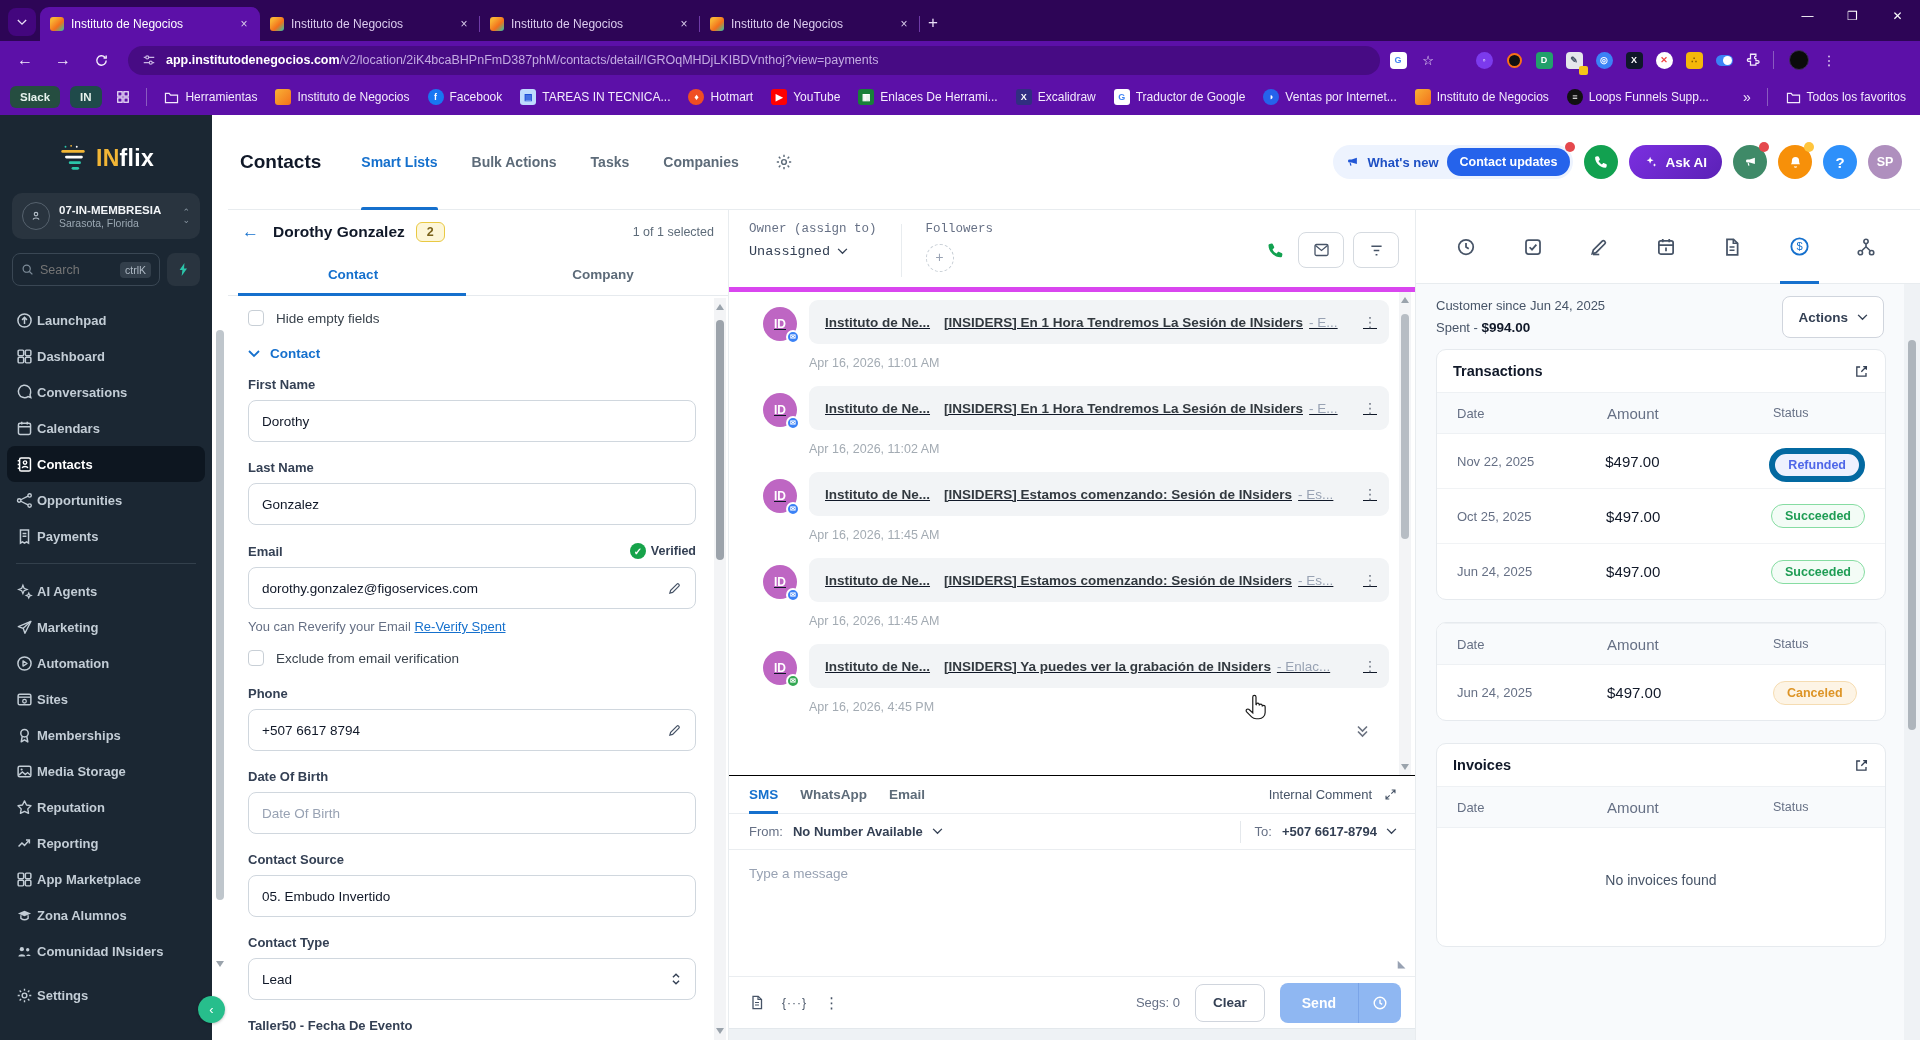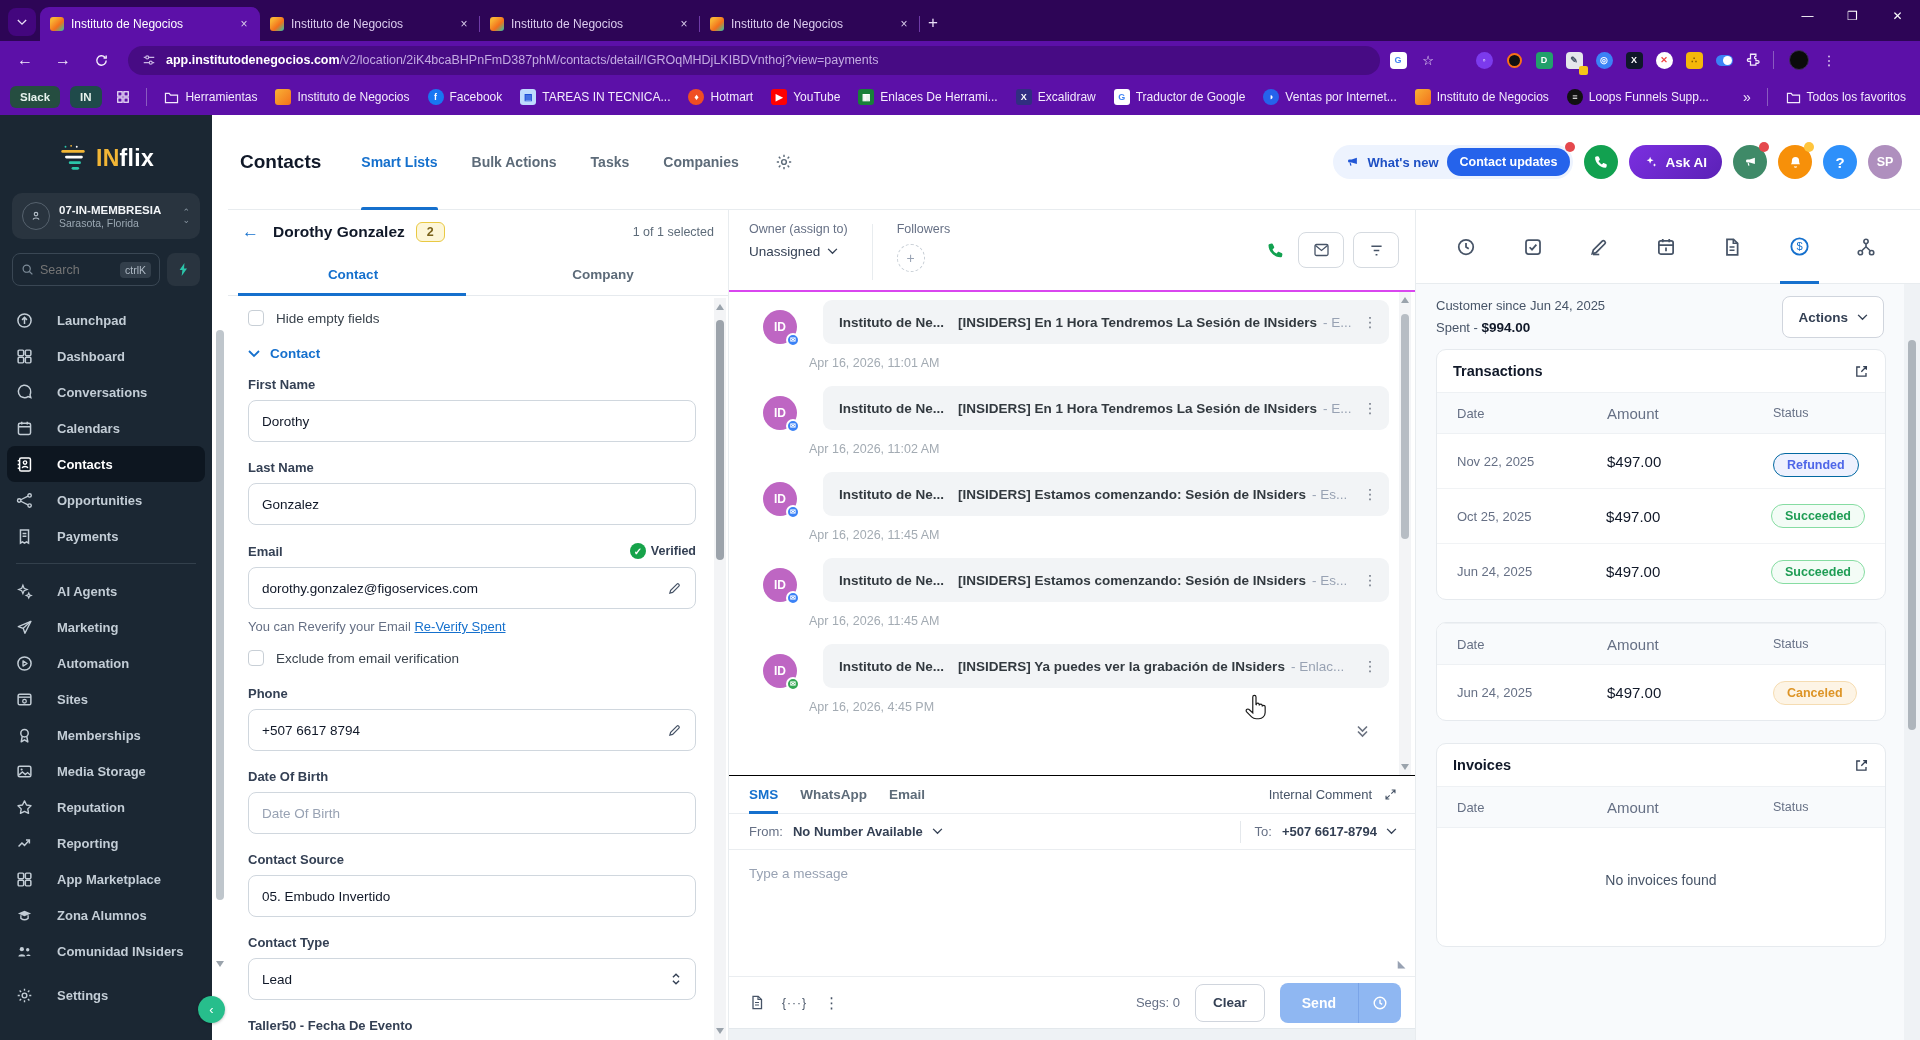--- a/index.html
+++ b/index.html
@@ -47,21 +47,21 @@
   .loc-ic { width:28px; height:28px; border-radius:50%; border:1px solid #56626E; display:flex; align-items:center; justify-content:center; color:#B6C0CA; }
   .loc-name { font-size:11.5px; font-weight:700; color:#F2F5F8; line-height:14px; }
   .loc-city { font-size:10.5px; color:#9AA7B2; }
   .loc-chev { margin-left:auto; color:#8A97A3; font-size:9px; line-height:8px; text-align:center; }
   .search-row { display:flex; gap:7px; margin:14px 12px 0; }
   .search-box { flex:1; height:33px; border:1px solid #3A4754; border-radius:8px; display:flex; align-items:center; padding:0 8px; gap:6px; color:#7E8C99; }
   .search-box input { background:transparent; border:0; outline:0; color:#C3CDD6; width:62px; font-size:12.5px; font-family:inherit; }
   .kbd { margin-left:auto; background:#333F4B; color:#AEB9C4; border-radius:4px; font-size:10.5px; padding:2px 5px; }
   .bolt-btn { width:33px; height:33px; border-radius:8px; background:#29343F; display:flex; align-items:center; justify-content:center; color:#2BC4A9; }
   .nav { margin-top:16px; }
-  .nav-item { height:36px; display:flex; align-items:center; gap:24px; padding:0 16px; font-size:13px; font-weight:600; color:#C3CDD6; }
+  .nav-item { height:36px; display:flex; align-items:center; gap:4px; padding:0 16px; font-size:13px; font-weight:600; color:#C3CDD6; }
   .nav-item svg { flex:0 0 17px; }
   .nav-item.active { background:#0D1620; border-radius:8px; margin:0 7px; padding:0 9px; color:#fff; }
   .nav-div { height:1px; background:#33404C; margin:9px 16px; }
   .nav-gap { height:8px; }
 
   .sb-scrolltrack { position:absolute; left:212px; top:0; width:16px; height:925px; background:#fff; }
   .sb-thumb { position:absolute; left:4px; top:215px; width:8px; height:570px; background:#BFC6CC; border-radius:5px; }
   .tri-dn { width:0; height:0; border-left:4px solid transparent; border-right:4px solid transparent; border-top:6px solid #9AA3AC; position:absolute; left:4px; }
   .tri-up { width:0; height:0; border-left:4px solid transparent; border-right:4px solid transparent; border-bottom:6px solid #9AA3AC; position:absolute; left:4px; }
   .collapse-fab { position:absolute; left:-14px; top:881px; width:27px; height:27px; border-radius:50%; background:#27BE8C; color:#fff; display:flex; align-items:center; justify-content:center; font-size:13px; box-shadow:0 1px 3px rgba(0,0,0,.25); z-index:5; }
@@ -108,31 +108,31 @@
   .f-input input::placeholder { color:#98A2B3; }
   .edit-ic { color:#475467; margin-left:auto; }
   .verified { margin-left:auto; display:flex; align-items:center; gap:5px; font-size:12.5px; font-weight:600; color:#344054; }
   .vcheck { width:16px; height:16px; border-radius:50%; background:#16A34A; color:#fff; font-size:10px; display:flex; align-items:center; justify-content:center; }
   .reverify { font-size:13px; color:#667085; margin:-8px 0 16px; }
   .reverify a { color:#1570CD; text-decoration:underline; }
   .lp-track { position:absolute; right:2px; top:88px; bottom:0; width:12px; background:#F3F4F6; }
   .lp-thumb { position:absolute; left:2px; top:22px; width:8px; height:240px; background:#9CA3AB; border-radius:4px; }
 
   
-  .owner-band { height:82px; border-bottom:2px solid #d946ef; display:flex; padding:12px 14px 0 20px; position:relative; }
+  .owner-band { height:82px; border-bottom:5px solid #d946ef; display:flex; padding:12px 14px 0 20px; position:relative;font-family:Liberation Mono, monospace; }
   .ob-label { font-size:12.5px; color:#667085; margin-bottom:8px; }
   .ob-value { font-size:13.5px; color:#344054; display:flex; align-items:center; gap:7px; }
   .ob-div { width:1px; background:#E8ECEF; margin:2px 24px 10px 24px; }
   .add-follower { width:28px; height:28px; border:1.5px dashed #C8CFD6; border-radius:50%; color:#98A2B3; display:flex; align-items:center; justify-content:center; font-size:14px; margin-top:3px; }
   .ob-icons { position:absolute; right:16px; top:22px; display:flex; align-items:center; gap:9px; }
   .ob-btn { width:46px; height:36px; border:1px solid #D5DAE0; border-radius:8px; display:flex; align-items:center; justify-content:center; color:#475467; background:#fff; }
 
   .feed { flex:1; position:relative; overflow:hidden; padding:8px 26px 0 34px; }
   .msg-group { margin-bottom:16px; }
-  .msg-row { display:flex; align-items:flex-end; gap:26px; }
+  .msg-row { display:flex; align-items:center; gap:12px;text-decoration:underline; }
   .avatar { width:34px; height:34px; border-radius:50%; background:#BE66C3; color:#fff; font-size:12px; font-weight:700; display:flex; align-items:center; justify-content:center; position:relative; flex:0 0 34px; margin-top:3px; }
   .av-badge { position:absolute; right:-3px; bottom:-3px; width:14px; height:14px; border-radius:50%; background:#3B82F6; border:2px solid #fff; color:#fff; font-size:7px; display:flex; align-items:center; justify-content:center; }
   .av-badge.green { background:#34A853; }
   .msg-pill { flex:1; height:44px; background:#F2F4F6; border-radius:9px; display:flex; align-items:center; padding:0 12px 0 16px; min-width:0; }
   .msg-sender { font-weight:700; color:#32393F; font-size:13.5px; white-space:nowrap; margin-right:14px; }
   .msg-subject { font-weight:600; color:#32393F; font-size:13.5px; white-space:nowrap; overflow:hidden; }
   .msg-tail { color:#98A2B3; font-size:13.5px; white-space:nowrap; margin-left:6px; }
   .msg-kebab { margin-left:auto; color:#6B7280; font-size:14px; padding-left:8px; }
   .msg-time { font-size:12.5px; color:#A3ABB3; margin:12px 0 0 46px; }
   .jump-latest { position:absolute; right:44px; bottom:36px; color:#6B7280; }
@@ -180,21 +180,21 @@
   .card-title { font-size:14.5px; font-weight:700; color:#101828; }
   .ext-link { color:#344054; }
   .tbl-head { height:42px; background:#F8FAFC; border-top:1px solid #EEF1F4; border-bottom:1px solid #EEF1F4; display:flex; align-items:center; padding:0 20px; font-size:12.5px; color:#667085; }
   .tbl-row { height:55px; display:flex; align-items:center; padding:0 20px; border-bottom:1px solid #F1F3F5; }
   .tbl-row:last-child { border-bottom:0; }
   .col-date { width:150px; font-size:13px; color:#667085; }
   .col-amt { width:166px; font-size:15px; color:#101828; }
   .col-st { flex:1; }
   .tbl-head .col-amt, .tbl-head .col-date { color:#667085; }
   .badge { display:inline-block; padding:4px 13px; border-radius:999px; font-size:12.5px; font-weight:600; }
-  .badge-refunded { background:#EEF1FE; border:1px solid #0369a1; color:#4E66E8;margin-top:8px; }
+  .badge-refunded { background:#EEF1FE; border:6px solid #0369a1; color:#4E66E8;margin-top:8px; }
   .badge-succeeded { background:#F3FCF6; border:1px solid #86DCA2; color:#1F9D55; }
   .badge-canceled { background:#FDF4E5; border:1px solid #F5DCB2; color:#DD9426; }
   .empty-row { padding:44px 0 58px; text-align:center; font-size:14px; color:#475467; }
   .rp-track { position:absolute; right:0; top:74px; bottom:0; width:16px; background:#EFF2F5; }
   .rp-thumb { position:absolute; left:4px; top:56px; width:8px; height:390px; background:#AEB5BC; border-radius:4px; }
 
   .cursor { position:absolute; left:1243px; top:694px; z-index:99; pointer-events:none; }
   svg.i { display:block; }
 </style>
 </head>

